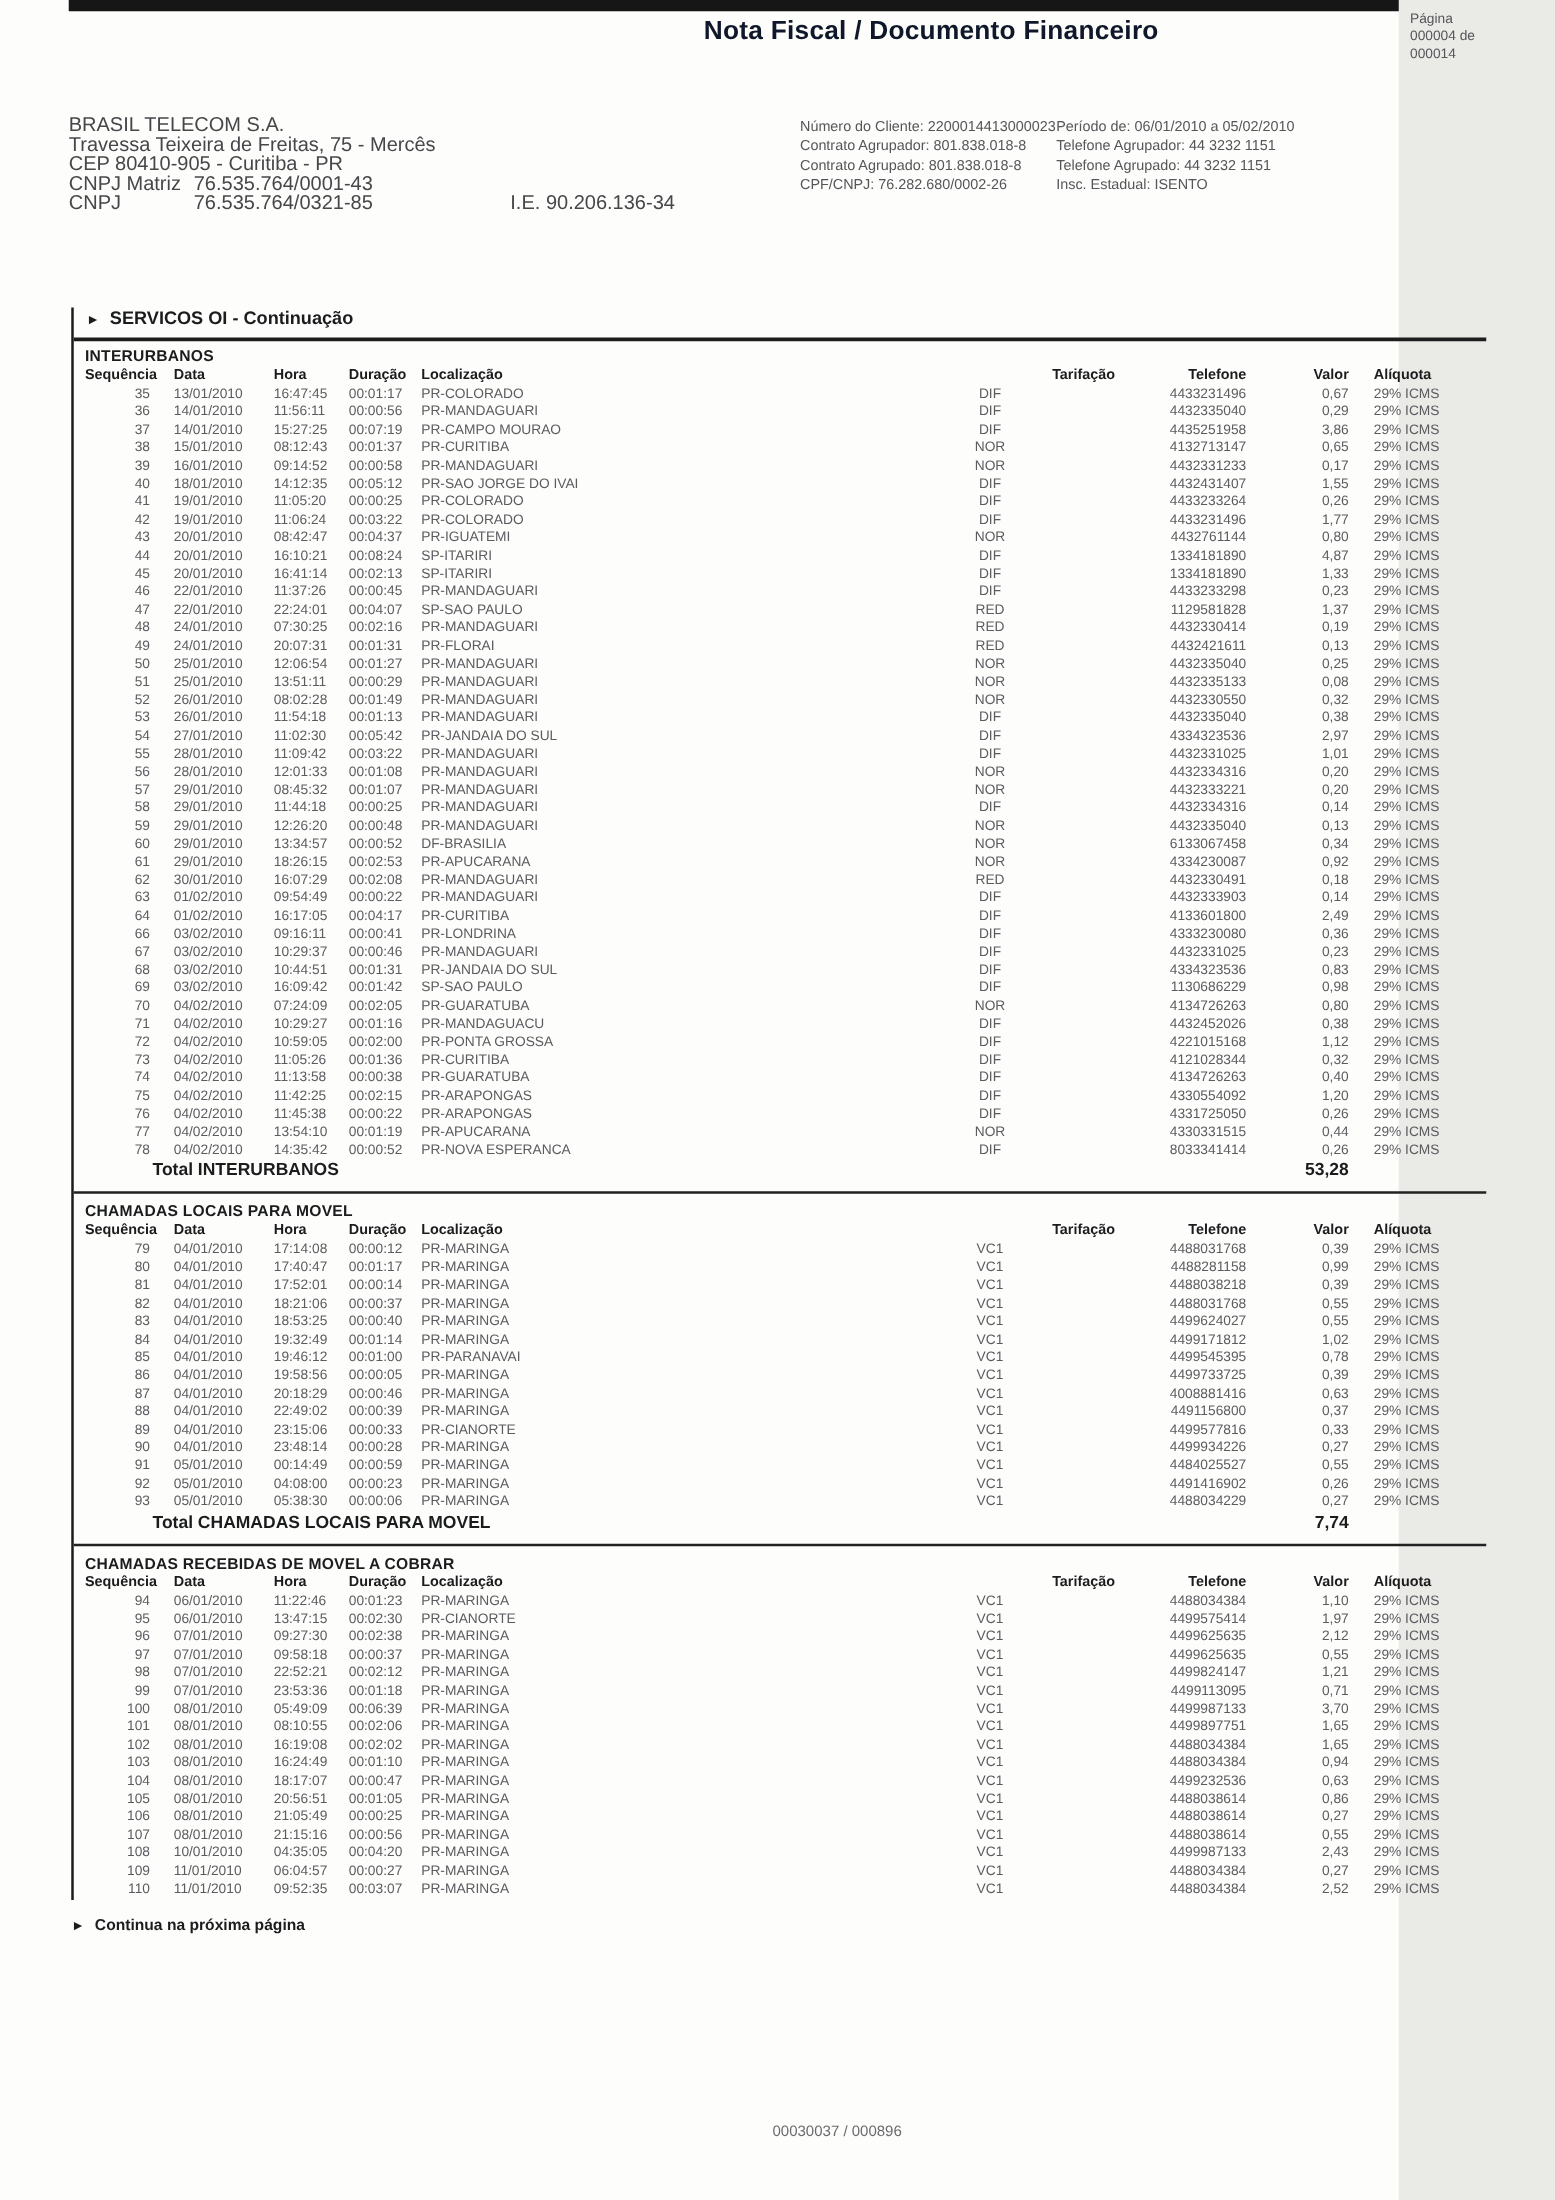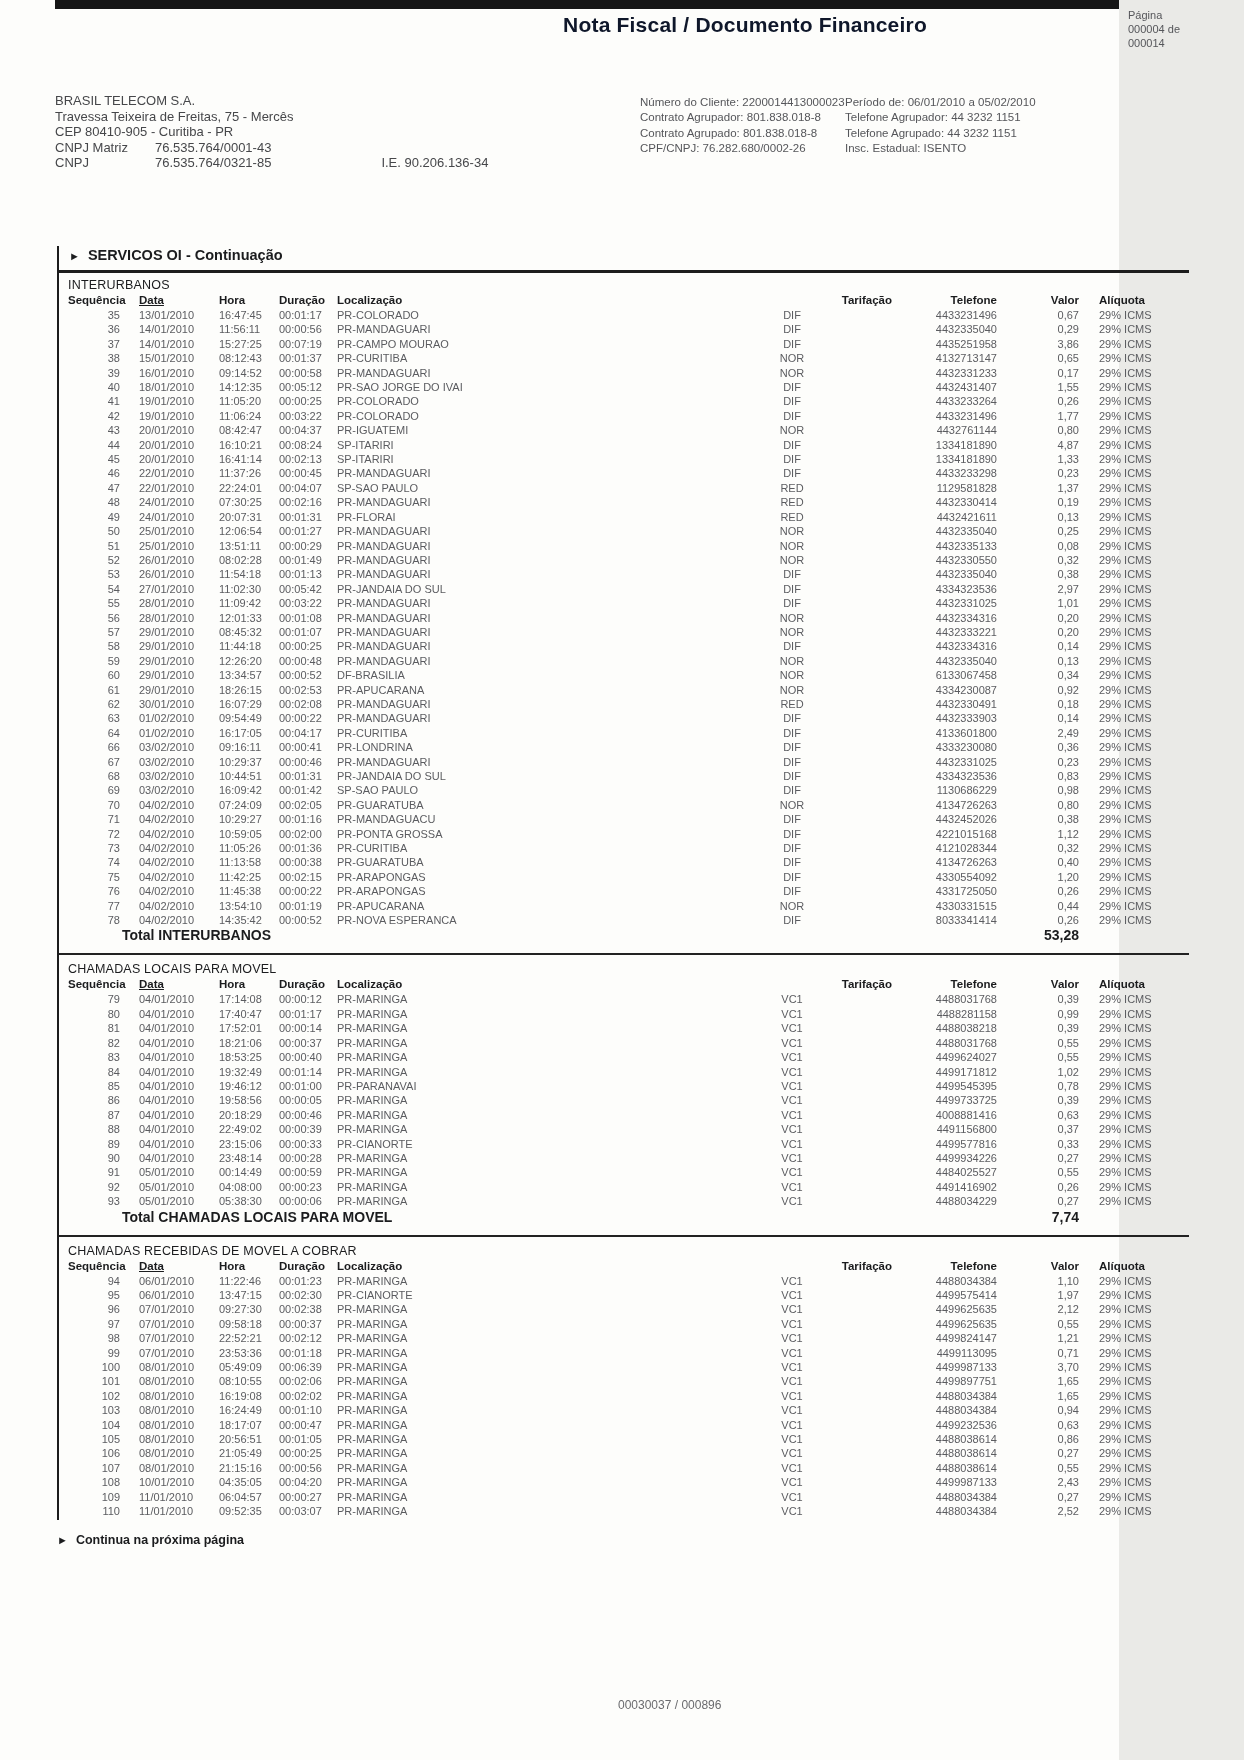--- a/index.html
+++ b/index.html
@@ -8,43 +8,43 @@
     background:#fdfdfb;
     font-family:"Liberation Sans", sans-serif;
     color:#5b5c60;
     -webkit-font-smoothing:antialiased;
   }
   .right-strip{position:absolute;top:0;right:0;width:125px;height:1760px;background:#eaeae7;}
   .topbar{position:absolute;left:55px;top:0;width:1064px;height:9px;background:#161616;}
   .doc-title{position:absolute;left:560px;top:13px;width:370px;text-align:center;
     font-size:21px;font-weight:bold;color:#0f172a;letter-spacing:.2px;}
   .page-info{position:absolute;left:1128px;top:8px;font-size:11px;line-height:14px;color:#55565a;}
-  .company{position:absolute;left:55px;top:93px;font-size:13px;line-height:15.6px;color:#46474a;}
+  .company{position:absolute;left:55px;top:93px;font-size:16px;line-height:15.6px;color:#46474a;}
   .company .row{white-space:nowrap;}
   .company .lbl{display:inline-block;width:100px;}
   .company .ie{display:inline-block;margin-left:110px;}
   .cust{position:absolute;top:95px;font-size:11.5px;line-height:15.4px;color:#55565a;}
   .cust-l{left:640px;}
   .cust-r{left:845px;}
 
   .content{position:absolute;left:57px;top:246px;width:1132px;}
   .bordered{border-left:2.5px solid #1c1c1c;}
   .section-head{display:flex;align-items:baseline;gap:8px;padding:1px 0 7px 10px;
     border-bottom:3px solid #1d1d1d;font-size:14.5px;font-weight:bold;color:#1b1c1e;}
   .arrow{font-size:11px;color:#1b1c1e;}
 
   .tsec{padding:3px 0 2px 0;}
   .tsec + .tsec{border-top:2.5px solid #222;margin-top:7px;padding-top:5px;}
-  .tbl-title{font-size:12.5px;font-weight:normal;color:#1b1c1e;margin:2px 0 1px 9px;letter-spacing:.2px;}
+  .tbl-title{font-size:12.5px;font-weight:bold;color:#1b1c1e;margin:2px 0 1px 9px;letter-spacing:.2px;}
   table{table-layout:fixed;width:1110px;margin-left:9px;border-collapse:collapse;}
   col.c0{width:56px;} col.c1{width:90px;} col.c2{width:60px;} col.c3{width:58px;}
   col.c4{width:360px;} col.c5{width:200px;} col.c6{width:105px;} col.c7{width:82px;} col.c8{width:99px;}
   th{font-size:11.5px;font-weight:bold;color:#1b1c1e;line-height:15px;white-space:nowrap;
      text-align:left;padding:0;}
-  th.c1{padding-left:15px;text-decoration:underline;} th.c2{padding-left:5px;} th.c3{padding-left:5px;} th.c4{padding-left:5px;}
+  th.c1{padding-left:15px;} th.c2{padding-left:5px;} th.c3{padding-left:5px;} th.c4{padding-left:5px;}
   th.c5{text-align:right;} th.c6{text-align:right;} th.c7{text-align:right;}
   th.c8{padding-left:20px;}
   td{font-size:11px;line-height:14.4px;color:#5b5c60;padding:0;white-space:nowrap;overflow:visible;}
   td.c0{text-align:right;padding-right:4px;}
   td.c1{padding-left:15px;} td.c2{padding-left:5px;} td.c3{padding-left:5px;} td.c4{padding-left:5px;}
   td.c5{text-align:center;}
   td.c6{text-align:right;} td.c7{text-align:right;}
   td.c8{padding-left:20px;}
   tr.total td{font-weight:bold;color:#1b1c1e;font-size:14px;line-height:17px;}
   td.tlabel{padding-left:54px;text-align:left;}

